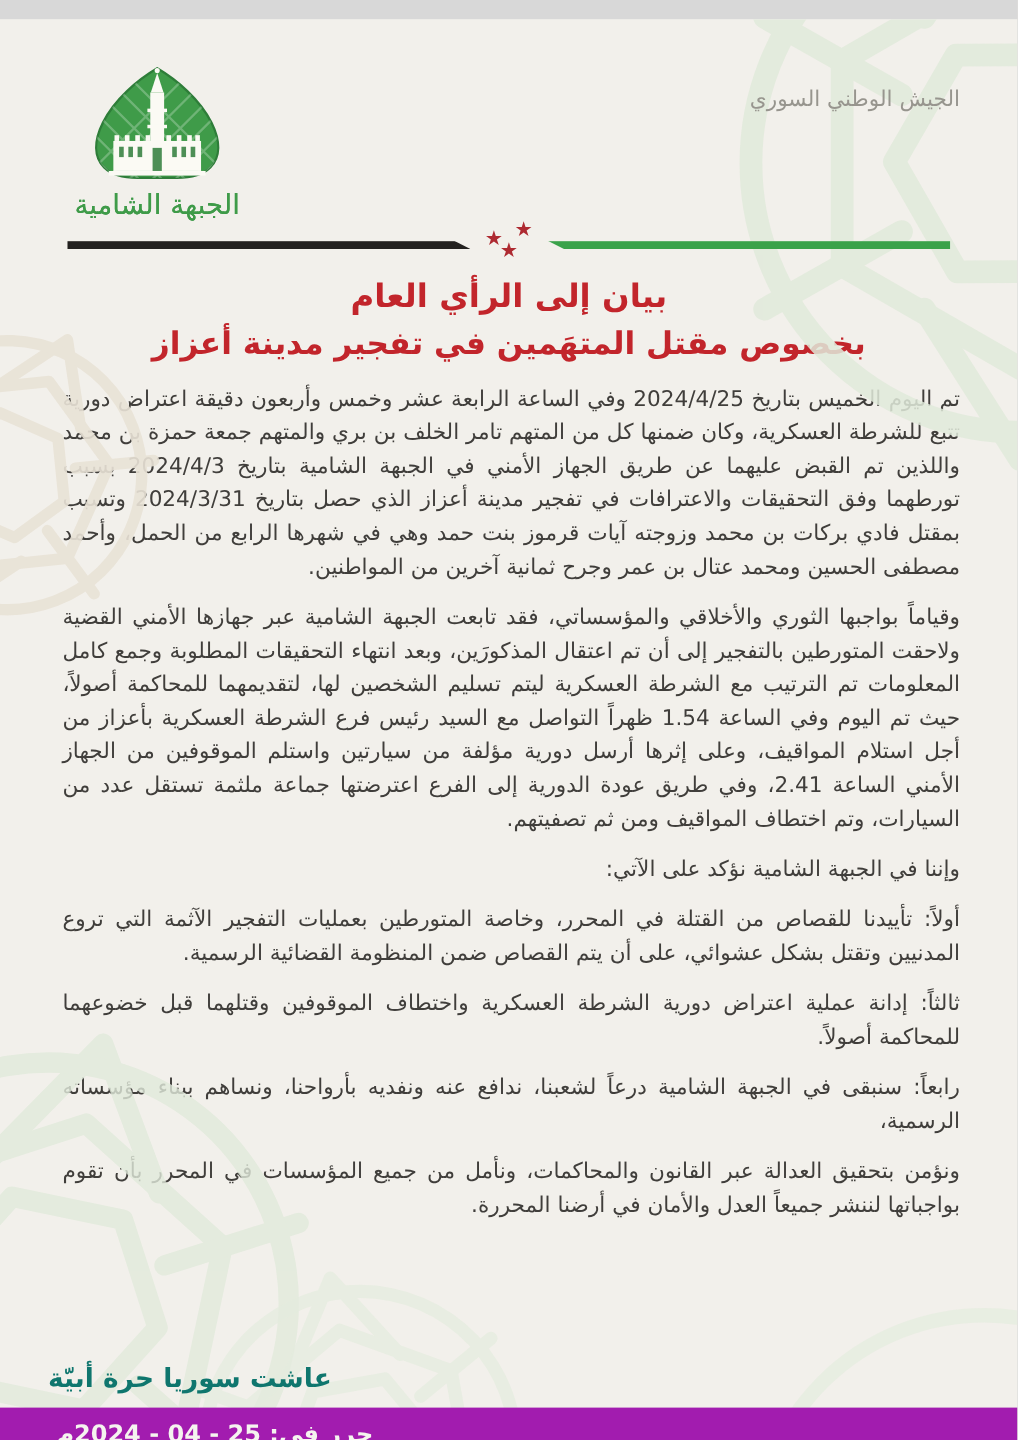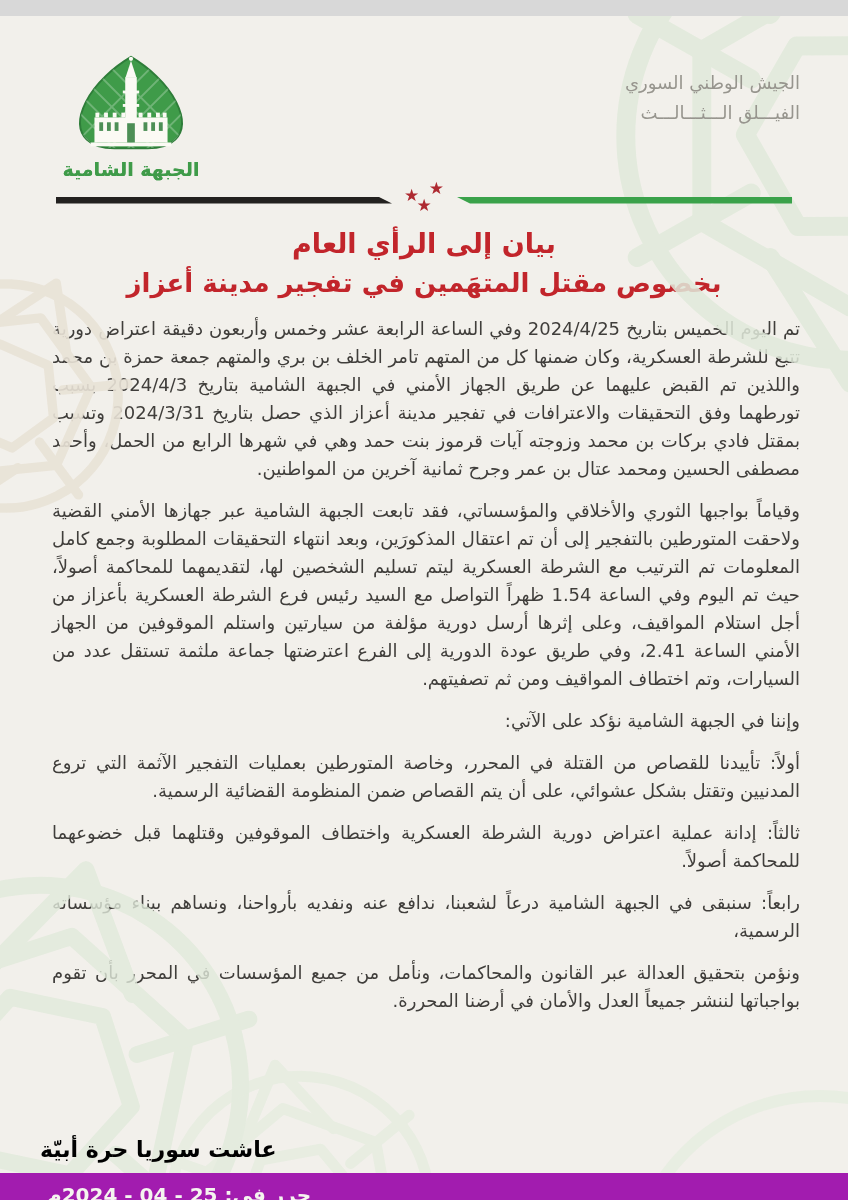--- a/index.html
+++ b/index.html
@@ -11,21 +11,21 @@
   }
   .bg-decor{position:absolute;inset:0;width:848px;height:1200px;pointer-events:none;}
 
   
   .header{
     position:relative;display:flex;justify-content:space-between;align-items:flex-start;
     padding:40px 48px 0 56px;
   }
   .org{color:#97958e;font-size:18px;line-height:30px;text-align:right;font-weight:500;margin-top:12px;}
   .logo{width:150px;text-align:center;margin-top:-2px;}
-  .logo-label{color:#3f9b49;font-weight:bold;font-size:19px;margin-top:0px;text-shadow:0 0 0.4px #3f9b49;text-align:center;}
+  .logo-label{color:#3f9b49;font-weight:normal;font-size:23px;margin-top:0px;text-shadow:0 0 0.4px #3f9b49;text-align:center;}
 
   
   .divider{
     position:relative;direction:ltr;display:flex;align-items:center;
     margin:10px 56px 0 56px;height:20px;
   }
   .bar{height:7px;flex:1 1 0;}
   .bar.black{background:#23211f;clip-path:polygon(0 0,calc(100% - 14px) 0,100% 100%,0 100%);}
   .bar.green{background:#3aa24a;clip-path:polygon(0 0,100% 0,100% 100%,14px 100%);}
   .stars{width:64px;text-align:center;color:#ae2a31;font-size:17px;line-height:10px;flex:0 0 auto;}
@@ -40,21 +40,21 @@
   
   .body{
     margin:13px 48px 0 52px;color:#403e3b;
     font-size:18px;line-height:28px;text-align:justify;
   }
   .body p{margin:0 0 14px 0;}
   .body p:last-child{margin-bottom:0;}
 
   
   .slogan{
-    position:absolute;left:40px;bottom:54px;color:#000000;
+    position:absolute;left:40px;bottom:54px;color:#0f766e;
     font-weight:bold;font-size:22px;
   }
   .footer{
     position:absolute;left:0;bottom:0;width:100%;height:43px;background:#a21caf;
   }
   .footer .date{
     position:absolute;left:47px;top:50%;transform:translateY(-50%);
     color:#f5f4ef;font-weight:bold;font-size:20px;white-space:nowrap;
   }
 </style>
@@ -76,21 +76,20 @@
     <use href="#knot" transform="translate(700,430) scale(0.9) rotate(18)" stroke="#e6edе0" opacity="0.6"></use>
     <use href="#knot" transform="translate(40,1070) scale(1.7) rotate(12)" stroke="#e1eadb" opacity="0.8"></use>
     <use href="#knot" transform="translate(300,1190) scale(1.1) rotate(-10)" stroke="#e4ecde" opacity="0.7"></use>
     <use href="#knot" transform="translate(6,380) scale(0.95) rotate(24)" stroke="#e9e3d7" opacity="0.9"></use>
     <circle cx="820" cy="1270" r="190" fill="none" stroke="#e4ecde" stroke-width="12" opacity="0.7"></circle>
   </svg>
 
   <div class="header">
     <div class="org">
       <div>الجيش الوطني السوري</div>
-      <div>الفيـــلق الـــثـــالـــث</div>
     </div>
 
     <div class="logo">
       <svg width="150" height="100" viewBox="0 0 150 104" aria-hidden="true">
         <defs>
           <clipPath id="domeclip">
             <path d="M75 3 C58 13 38 30 28 50 C20 66 20 80 29 89 C36 96 47 98 58 98 L92 98 C103 98 114 96 121 89 C130 80 130 66 122 50 C112 30 92 13 75 3 Z"></path>
           </clipPath>
         </defs>
         <path d="M75 3 C58 13 38 30 28 50 C20 66 20 80 29 89 C36 96 47 98 58 98 L92 98 C103 98 114 96 121 89 C130 80 130 66 122 50 C112 30 92 13 75 3 Z" fill="#3f9b49" stroke="#2e7d39" stroke-width="2"></path>

